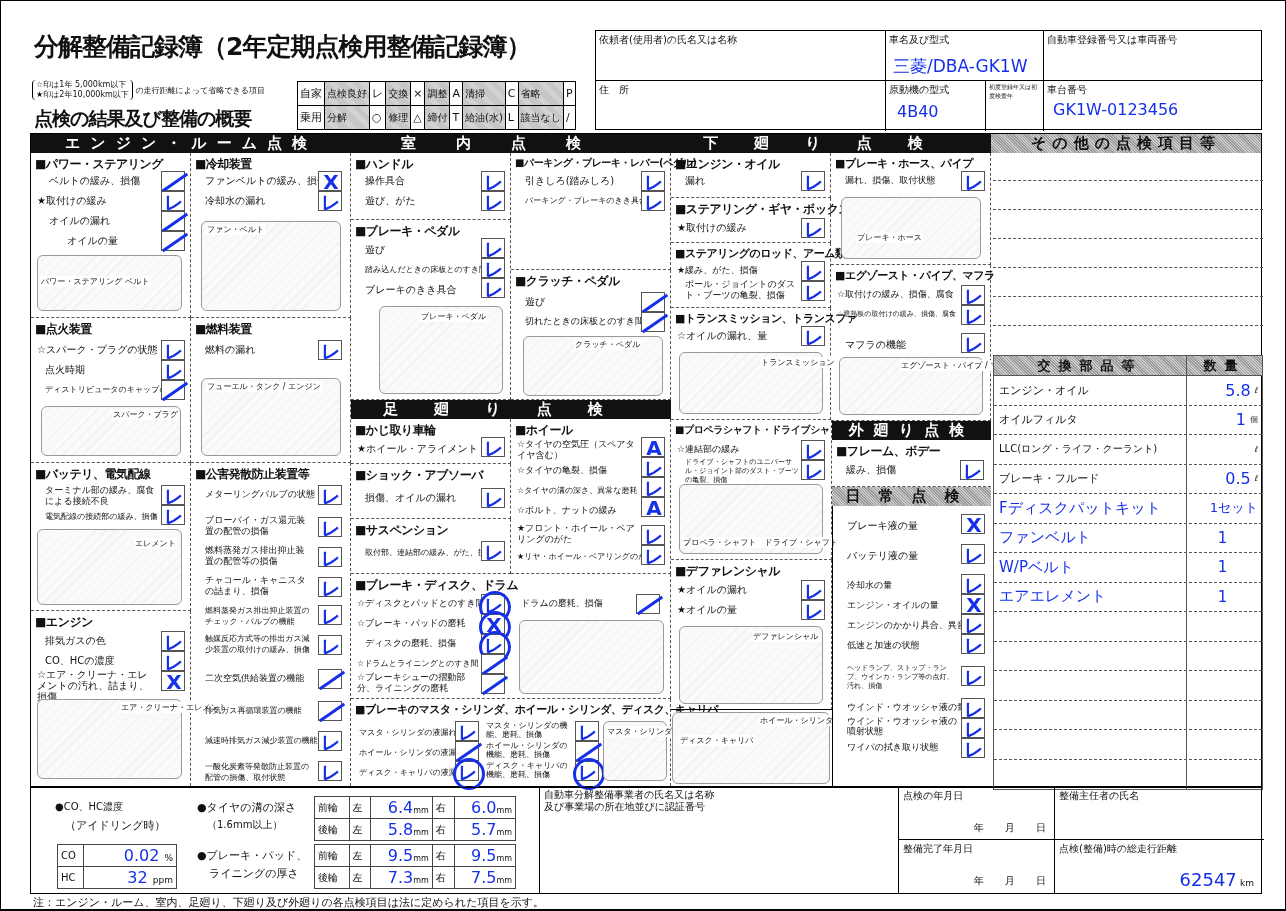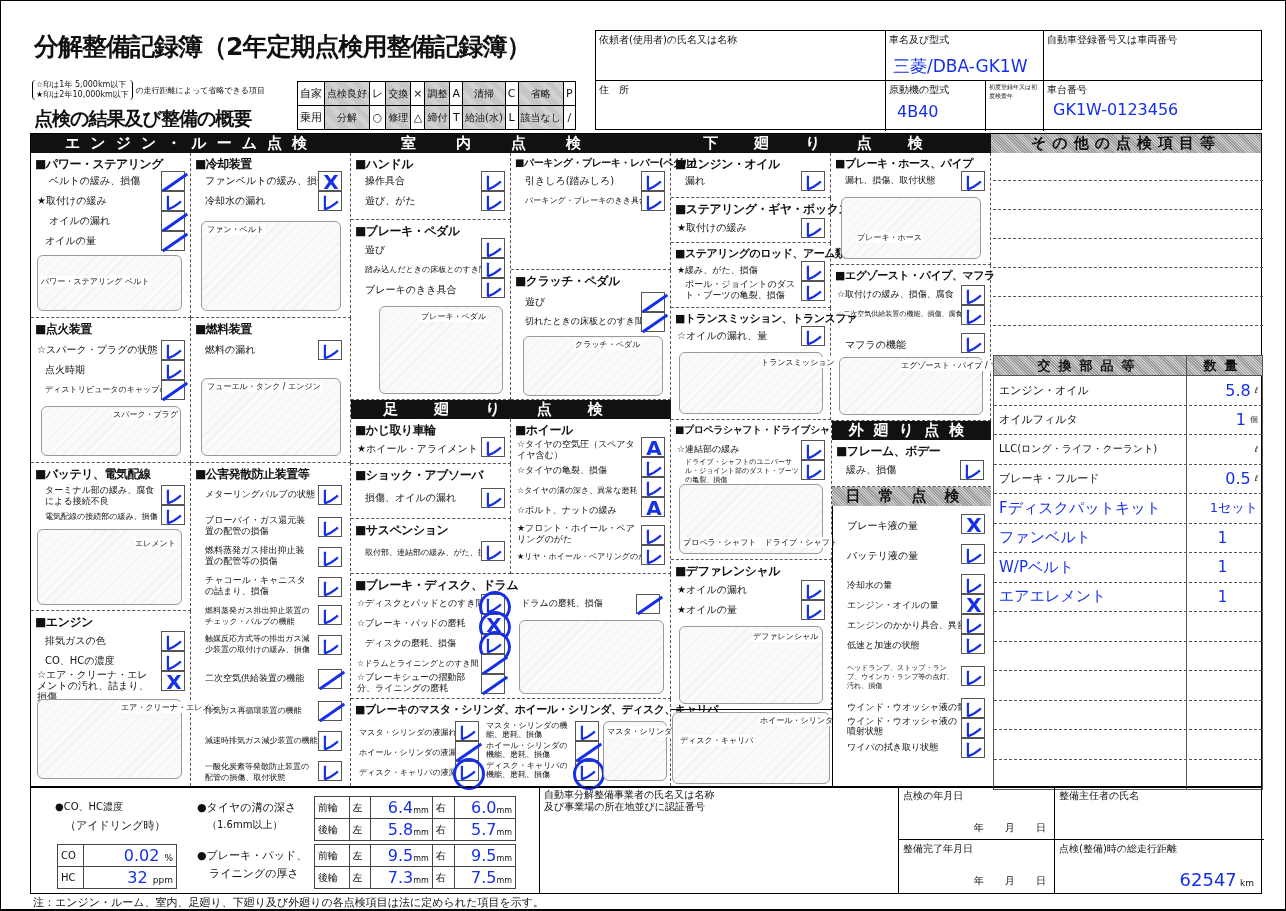--- a/index.html
+++ b/index.html
@@ -4,21 +4,21 @@
 <style>
 *{box-sizing:border-box;margin:0;padding:0}
 body{width:1286px;height:911px;background:#fff;font-family:"DejaVu Sans",sans-serif;color:#111;position:relative;overflow:hidden}
 .frame{position:absolute;left:0;top:0;width:1286px;height:911px;border:1px solid #000;border-bottom:2px solid #000}
 .abs{position:absolute}
 .title{left:34px;top:30px;font-size:25px;font-weight:bold;letter-spacing:-1px;white-space:nowrap}
 .note-top{left:32px;top:80px;font-size:8px;line-height:10px}
 .note-top .brk{display:inline-block;border-left:1px solid #000;border-right:1px solid #000;border-radius:4px;padding:0 3px;vertical-align:middle}
 .subtitle{left:34px;top:106px;font-size:19px;font-weight:bold;white-space:nowrap;letter-spacing:-1px}
 .legend{left:297px;top:81px;border-collapse:collapse;font-size:11px}
-.legend td{border:1px solid #000;height:24px;text-align:center;padding:0 2px;white-space:nowrap}
+.legend td{border:1px solid #000;height:24px;padding:0 2px;white-space:nowrap}
 .legend td.g{background:repeating-linear-gradient(45deg,#bbb 0 1px,#ddd 1px 2px);font-size:10px}
 .hdr{left:595px;top:30px;width:667px;height:100px;border:1px solid #000}
 .hdr .c{position:absolute;border-right:1px solid #000;border-bottom:1px solid #000;font-size:10px;padding:2px 3px}
 .hw{color:#1530e8;font-family:"DejaVu Sans",sans-serif}
 .band{background:#111;color:#fff;font-weight:bold;font-size:15px;text-align:center;letter-spacing:10px;height:19px;line-height:19px}
 .band.grey{background:repeating-linear-gradient(45deg,#999 0 1px,#ccc 1px 2px);color:#111}
 .sec{position:absolute;border-right:1px dashed #555;border-bottom:1px dashed #555}
 .sec h4{font-size:12px;font-weight:bold;padding:3px 4px 1px;white-space:nowrap;letter-spacing:-0.5px}
 .sec h4::before{content:"■";}
 .row{position:absolute;font-size:10px;white-space:nowrap;line-height:11px}
@@ -114,21 +114,21 @@
 <div class="abs band grey" style="left:991px;top:134px;width:270px;letter-spacing:6px">その他の点検項目等</div>
 <div class="abs band" style="left:351px;top:400px;width:320px;letter-spacing:36px">足廻り点検</div>
 <div class="abs band" style="left:832px;top:421px;width:159px;letter-spacing:10px">外廻り点検</div>
 <div class="abs band grey" style="left:832px;top:487px;width:159px;letter-spacing:18px">日常点検</div>
 
 <div class="sec" style="left:31px;top:153px;width:160px;height:165px">
   <h4>パワー・ステアリング</h4>
   <div class="row" style="left:18px;top:22px">ベルトの緩み、損傷</div>
   <div class="row" style="left:6px;top:42px">★取付けの緩み</div>
   <div class="row" style="left:18px;top:62px">オイルの漏れ</div>
-  <div class="row" style="left:14px;top:82px">オイルの量</div>
+  <div class="row" style="left:36px;top:82px">オイルの量</div>
   <div class="box" style="left:130px;top:18px">
       <div class="mk slash"></div>
     </div>
   <div class="box" style="left:130px;top:38px">
       <div class="mk check">レ</div>
     </div>
   <div class="box" style="left:130px;top:58px">
       <div class="mk slash"></div>
     </div>
   <div class="box" style="left:130px;top:78px">
@@ -497,21 +497,21 @@
   <div class="box" style="left:130px;top:18px">
       <div class="mk check">レ</div>
     </div>
   <div class="illus" style="left:10px;top:44px;width:140px;height:62px">
       <span style="left:14px;top:34px">ブレーキ・ホース</span>
     </div>
 </div>
 <div class="sec" style="left:831px;top:265px;width:160px;height:156px">
   <h4 style="font-size:11px">エグゾースト・パイプ、マフラ</h4>
   <div class="row" style="left:6px;top:24px;font-size:9px">☆取付けの緩み、損傷、腐食</div>
-  <div class="row" style="left:6px;top:44px;font-size:7px">☆二次空気供給装置の機能、損傷、腐食</div>
+  <div class="row" style="left:6px;top:44px;font-size:7px">☆遮熱板の取付けの緩み、損傷、腐食</div>
   <div class="row" style="left:14px;top:74px">マフラの機能</div>
   <div class="box" style="left:130px;top:20px">
       <div class="mk check">レ</div>
     </div>
   <div class="box" style="left:130px;top:40px">
       <div class="mk check">レ</div>
     </div>
   <div class="box" style="left:130px;top:68px">
       <div class="mk check">レ</div>
     </div>

